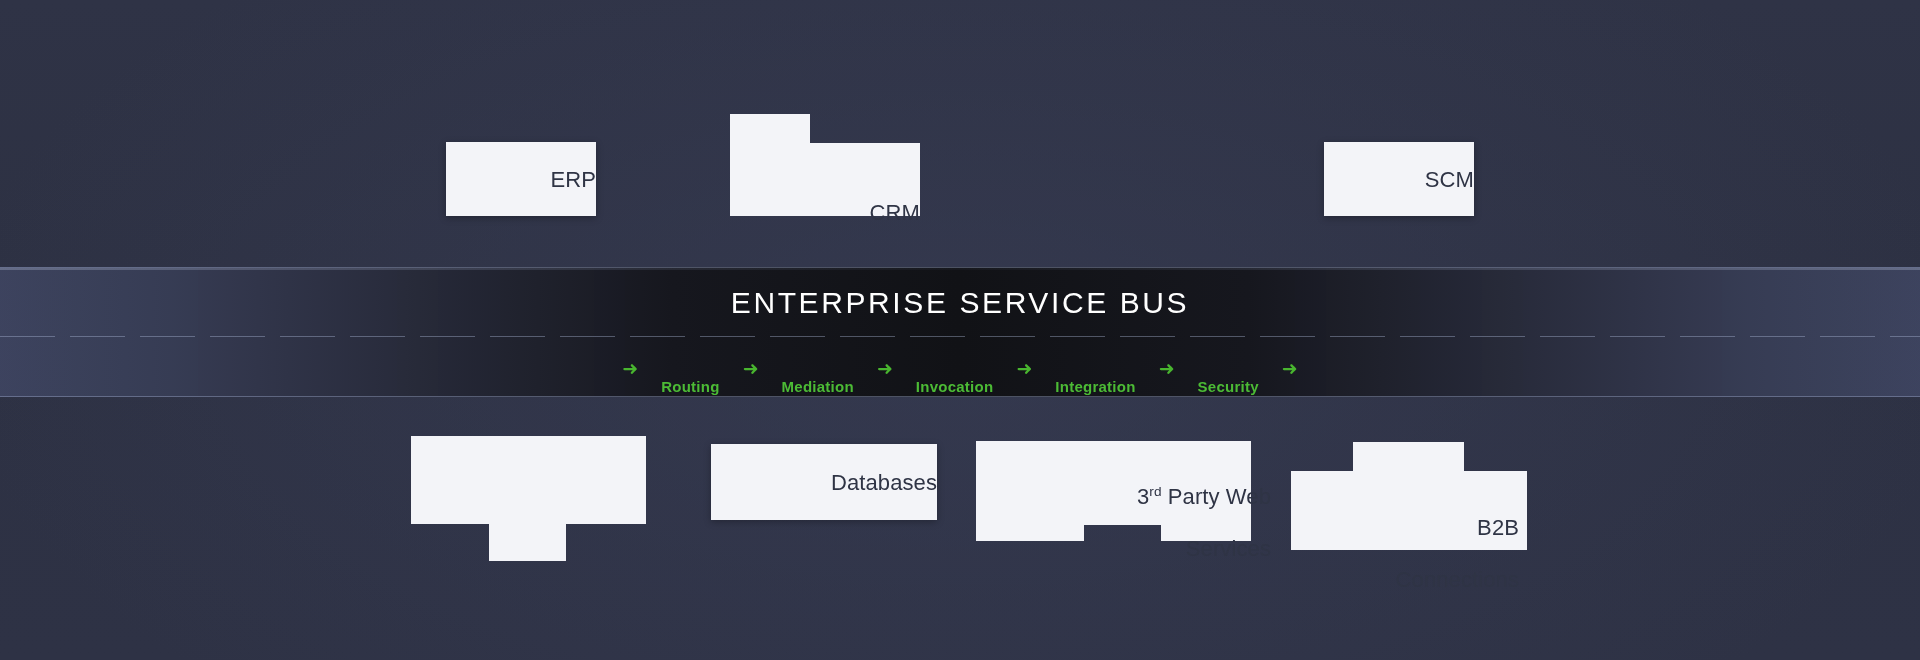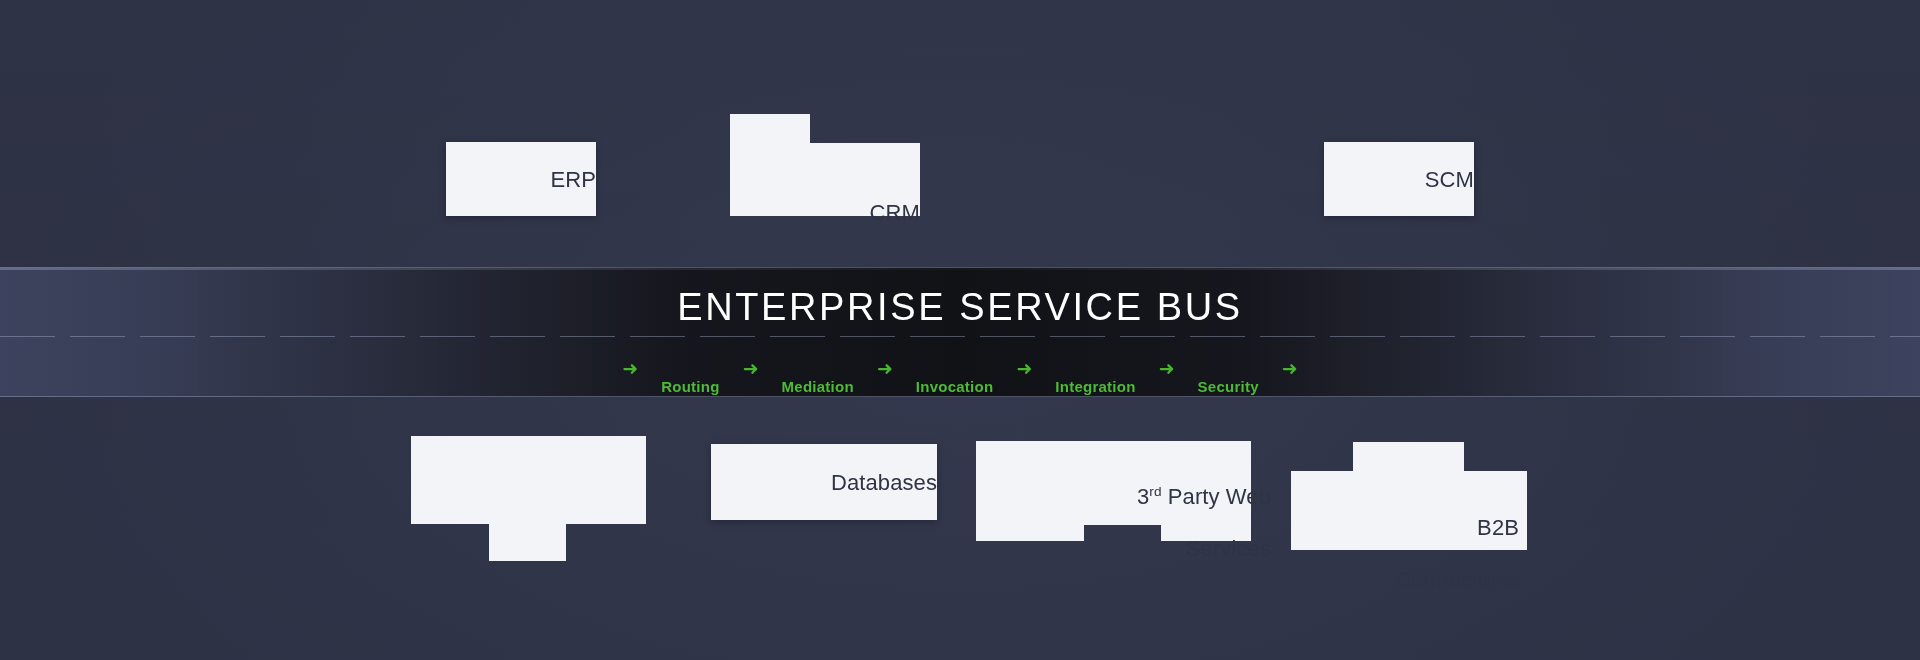--- a/index.html
+++ b/index.html
@@ -92,21 +92,21 @@
     pointer-events: none;
   }
 
   #esb-title {
     position: absolute;
     left: 0;
     top: 18px;
     width: 100%;
     text-align: center;
     color: #ffffff;
-    font-size: 38px;
+    font-size: 30px;
     font-weight: 300;
     letter-spacing: 2.6px;
     white-space: nowrap;
   }
 
   #esb-divider {
     position: absolute;
     left: 0;
     right: 0;
     top: 68px;

